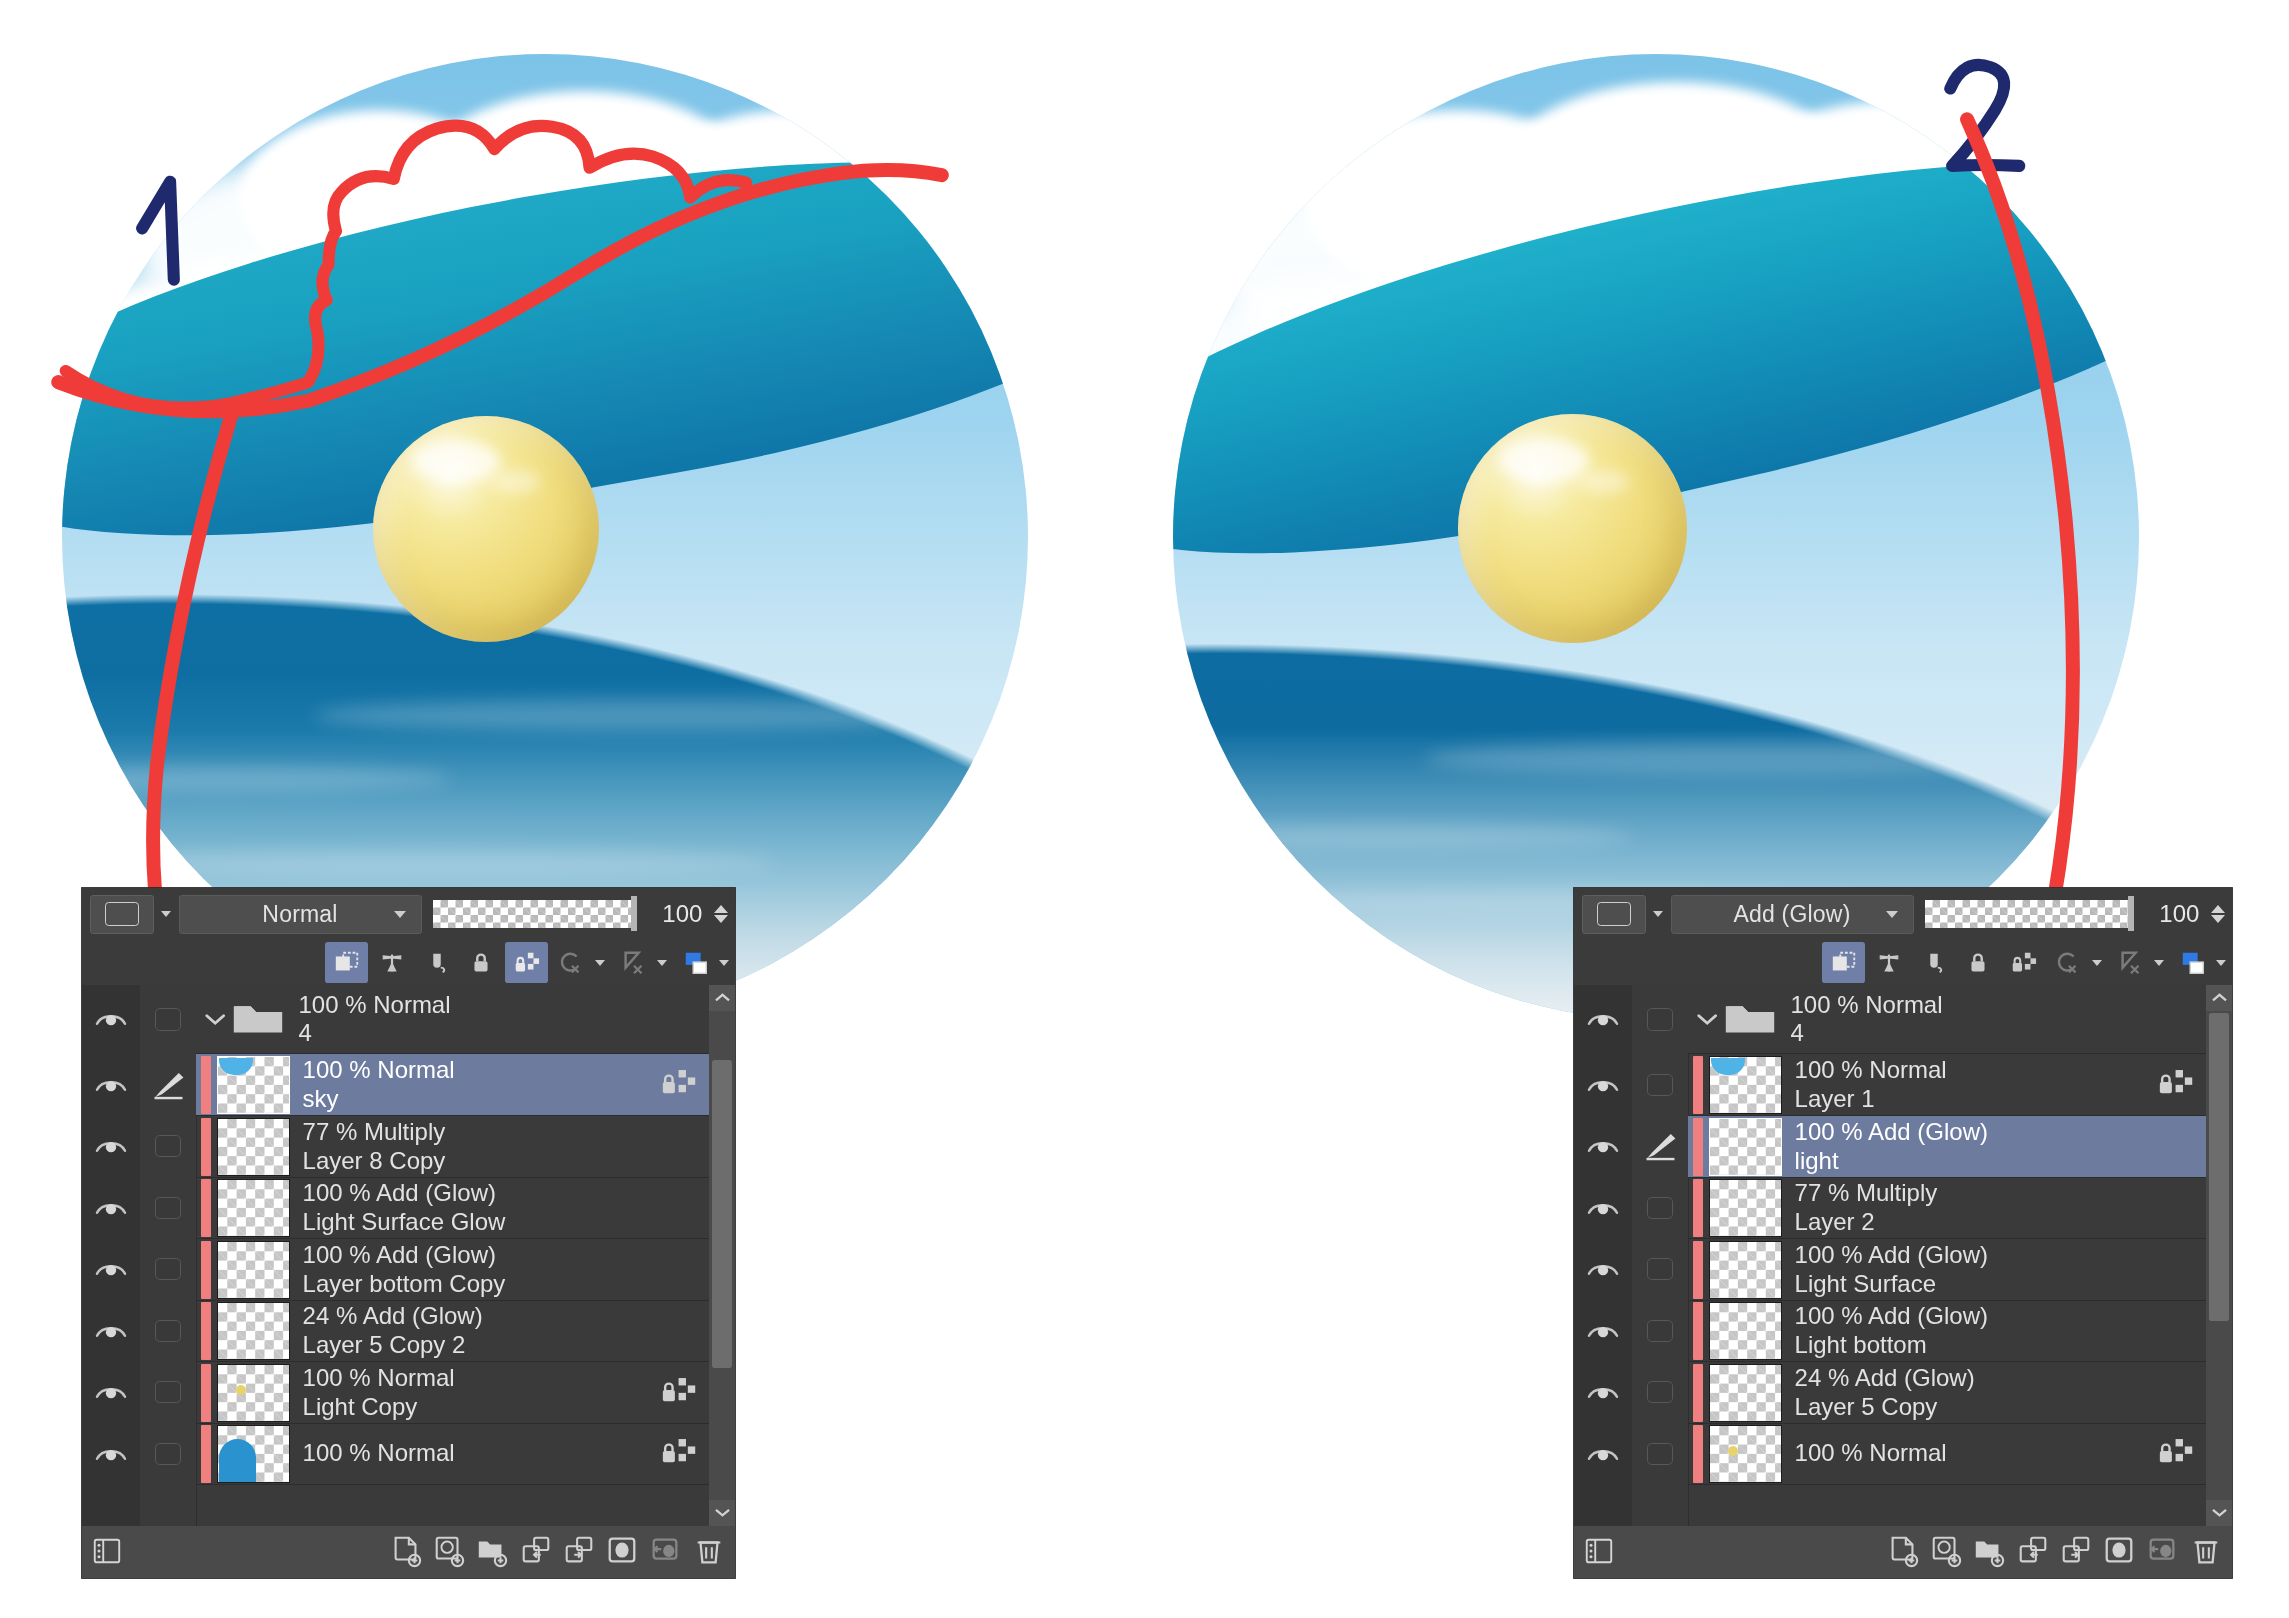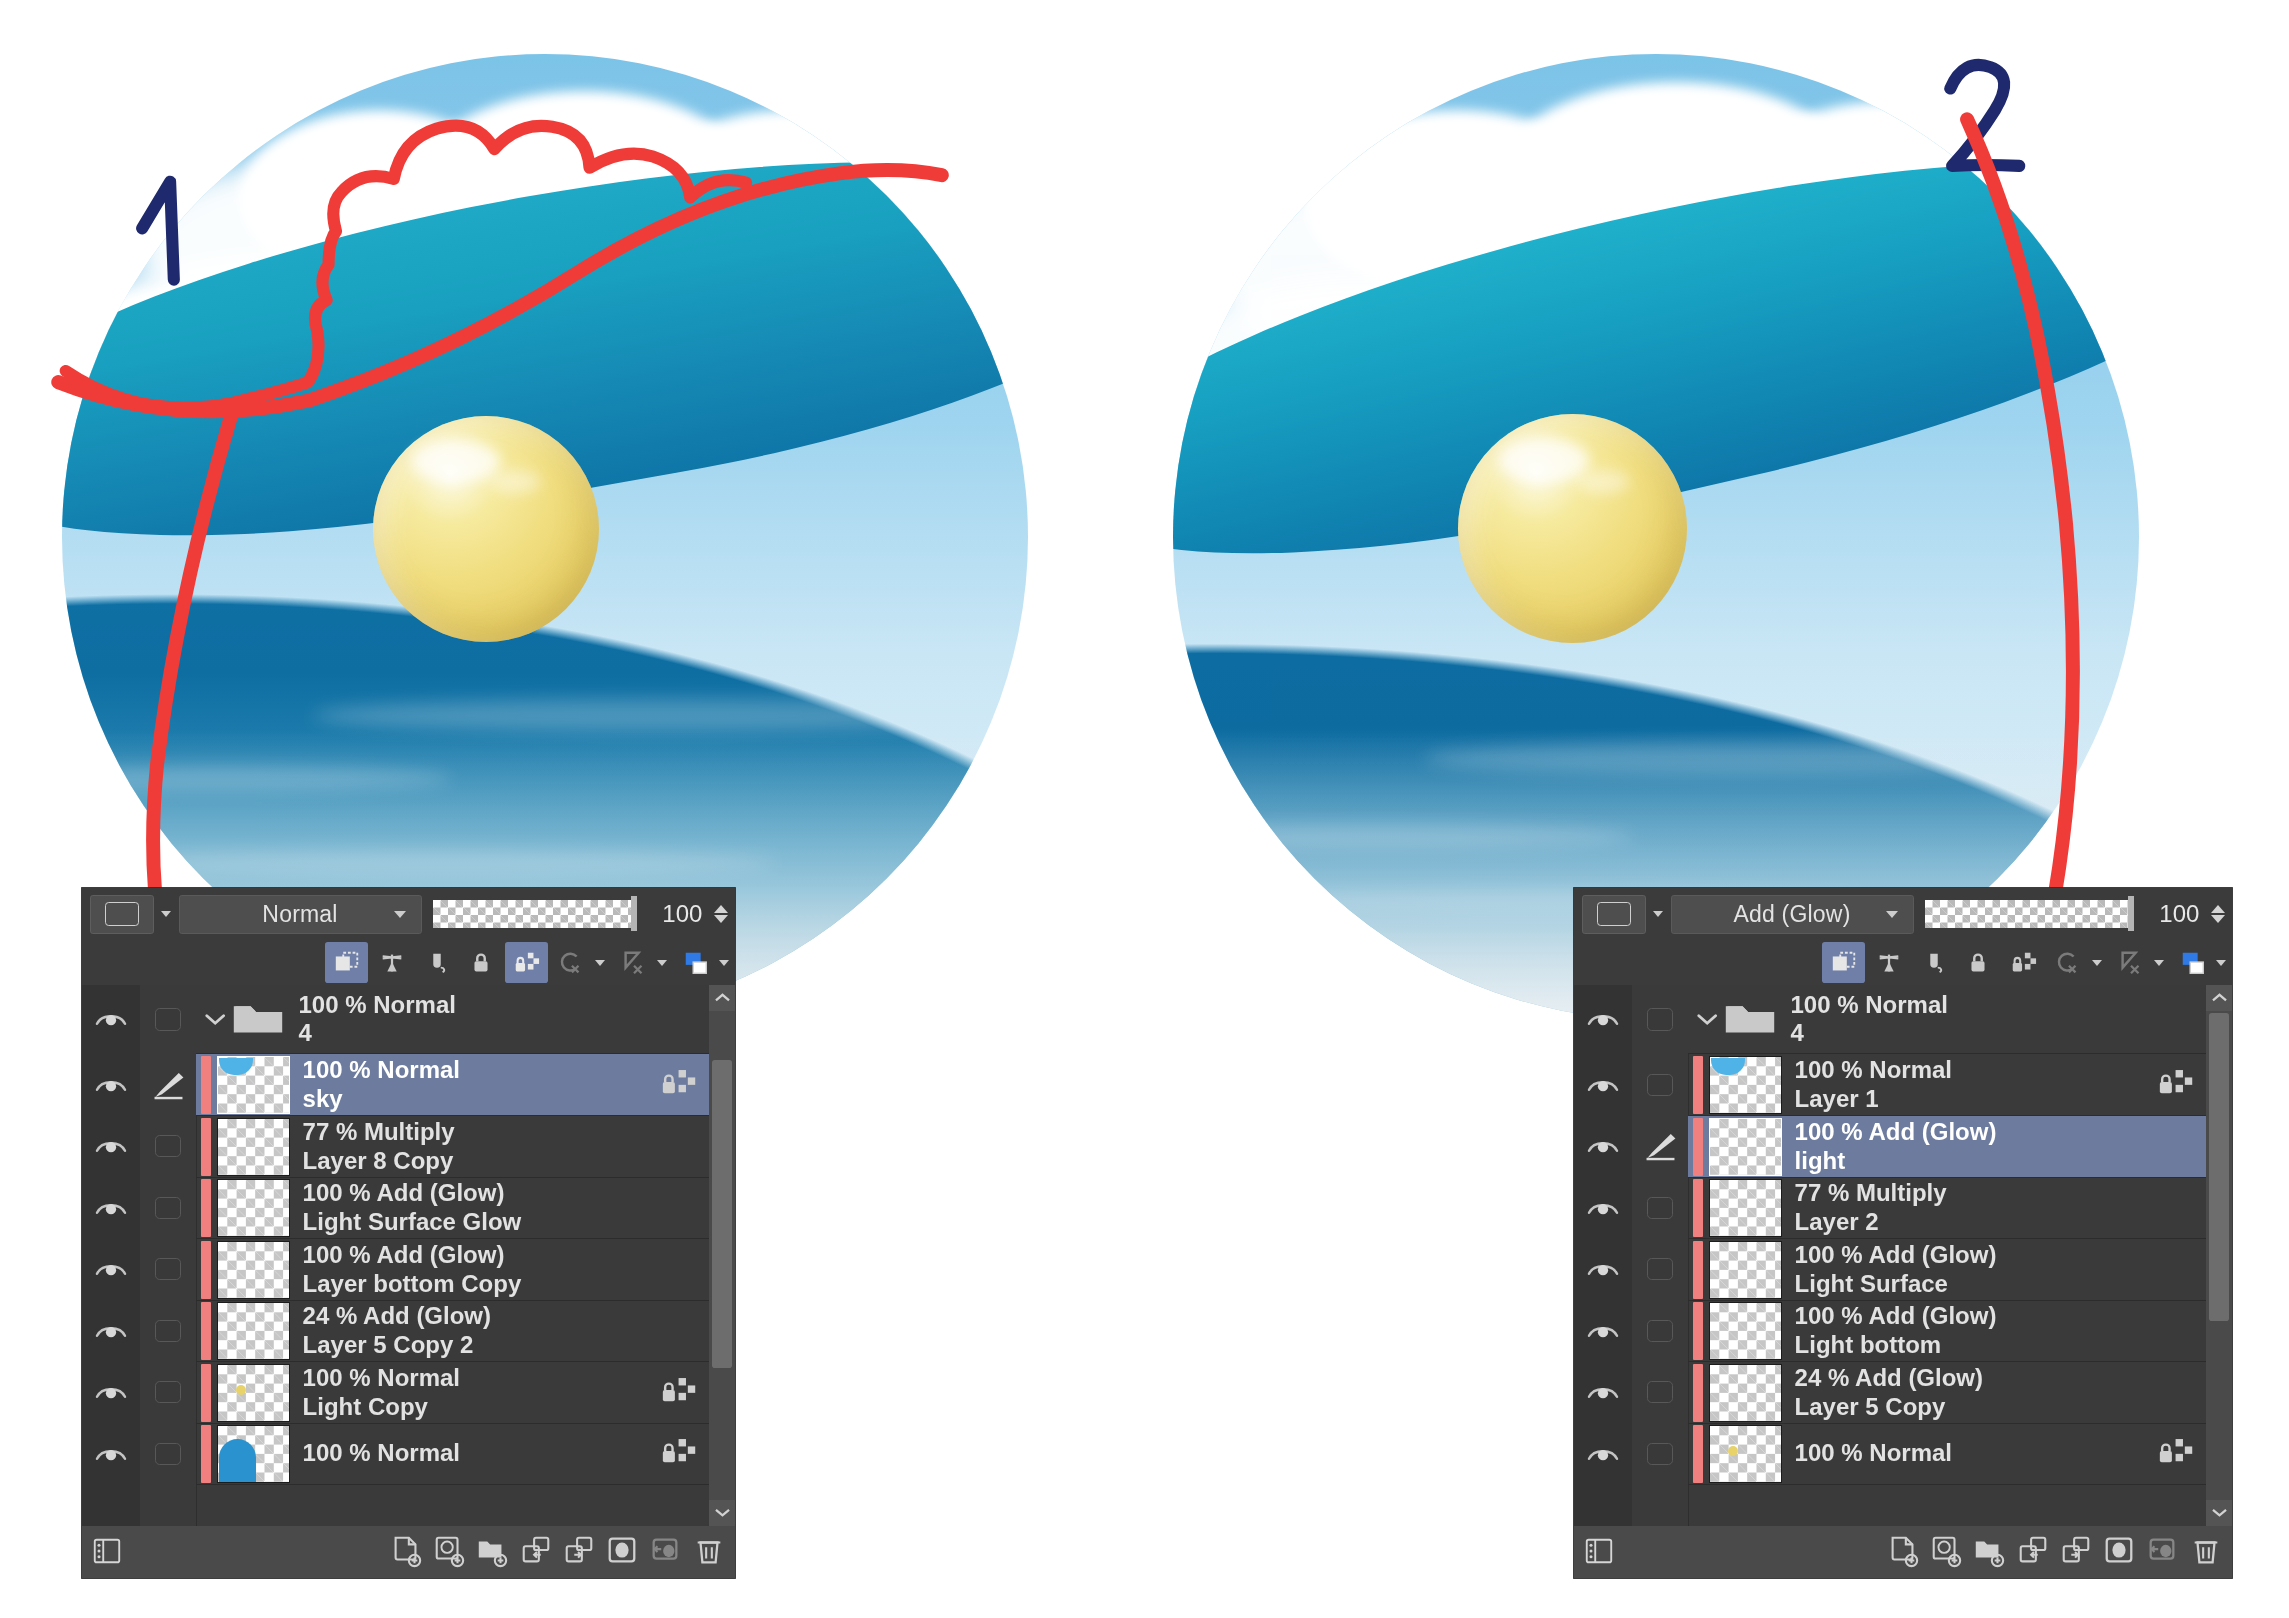--- a/index.html
+++ b/index.html
@@ -90,21 +90,21 @@
 
   .panel-tools{height:45px;display:flex;align-items:center;justify-content:flex-end;gap:1.9px;padding-right:5.6px;background:#3b3b3b;}
   .tbtn{width:43px;height:41px;display:flex;align-items:center;justify-content:center;border-radius:2.8px;}
   .tbtn.on{background:#6f7fa8;}
   .tbtn svg{display:block;}
   .tbtn.dim{opacity:.45;}
 
   .list-area{position:absolute;left:0;right:0;top:97px;bottom:52px;background:#3a3a3a;overflow:hidden;}
   .col-eye{position:absolute;left:0;top:0;bottom:0;width:58px;background:#333333;border-right:0.9px solid #2e2e2e;}
   .col-pen{position:absolute;left:58px;top:0;bottom:0;width:56px;background:#3a3a3a;border-right:0.9px solid #2e2e2e;}
-  .rows{position:absolute;left:114px;right:26px;top:0;bottom:0;font-weight:bold;}
+  .rows{position:absolute;left:114px;right:26px;top:0;bottom:0;}
   .scrollbar{position:absolute;right:0;top:0;bottom:0;width:26px;background:#4a4a4a;}
   .sb-btn{height:26px;display:flex;align-items:center;justify-content:center;background:#545454;}
   .sb-thumb{position:absolute;left:2.8px;right:2.8px;background:#6d6d6d;border-radius:2.8px;}
 
   .eye{position:absolute;left:9.3px;width:39px;height:28px;display:flex;align-items:center;justify-content:center;}
   .eye svg{display:block;}
   .pen-cell{position:absolute;left:0;width:56px;height:28px;display:flex;align-items:center;justify-content:center;}
   .chk{width:24px;height:20.5px;border:1.9px solid #585858;border-radius:4.7px;background:#393939;}
 
   .row{position:absolute;left:0;right:0;display:flex;align-items:center;

